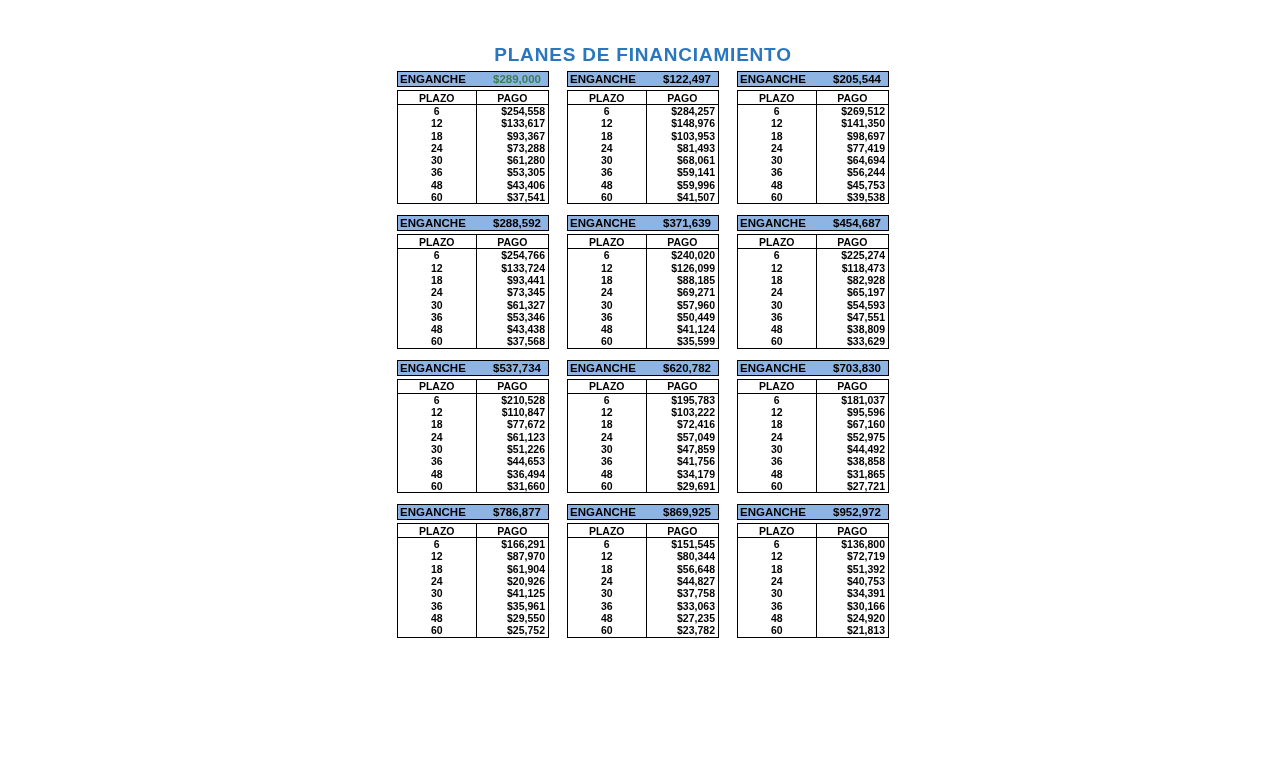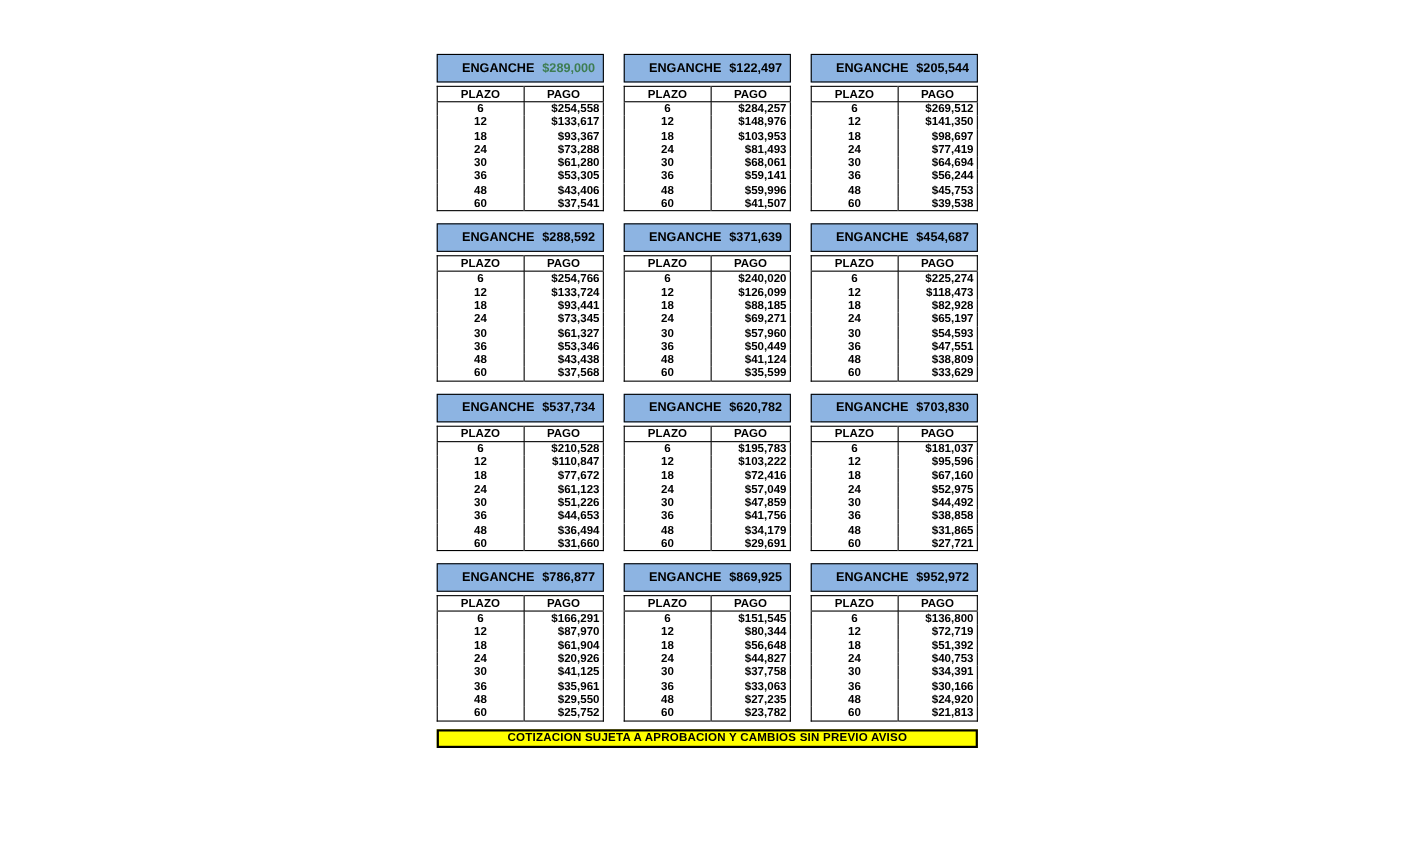--- a/index.html
+++ b/index.html
@@ -27,27 +27,27 @@
   .info-value{width:62px;text-align:center;color:var(--value-green);}
   .grid{
     margin-top:5px;
     display:grid;
     grid-template-columns:repeat(3,152px);
     column-gap:18px;
     row-gap:11px;
   }
   .plan-block{width:152px;}
   .enganche-header{
-    height:26px;
+    height:16px;
     background:var(--header-fill);
     border:1.5px solid #000;
     display:flex;
     align-items:center;
     justify-content:space-between;
-    padding:0 7px 0 22px;
+    padding:0 7px 0 2px;
     font-size:11.5px;
     margin-bottom:3px;
   }
   .enganche-value.green{color:var(--enganche-green);}
   table.pp{
     width:100%;
     border-collapse:collapse;
     border:1.5px solid #000;
     table-layout:fixed;
     padding-left:48px;
@@ -78,20 +78,21 @@
     justify-content:center;
     font-size:10.5px;
     letter-spacing:.2px;
   }
 </style>
 </head>
 <body>
 
 <div class="sheet">
 
+  <div class="page-title">PLANES DE FINANCIAMIENTO</div>
 
 
   <div class="grid">
   <div class="plan-block">
     <div class="enganche-header">
       <span class="enganche-label">ENGANCHE</span>
       <span class="enganche-value green">$289,000</span>
     </div>
     <table class="pp">
       <colgroup>
@@ -718,15 +719,14 @@
             </tr>
             <tr>
               <td class="plazo-cell col-div">60</td>
               <td class="pago-cell">$21,813</td>
             </tr>
           </tbody>
     </table>
   </div>
 </div>
 
-  <div class="footer-banner">COTIZACION SUJETA A APROBACION Y CAMBIOS SIN PREVIO AVISO</div>
 
 </div>
 
 </body></html>

